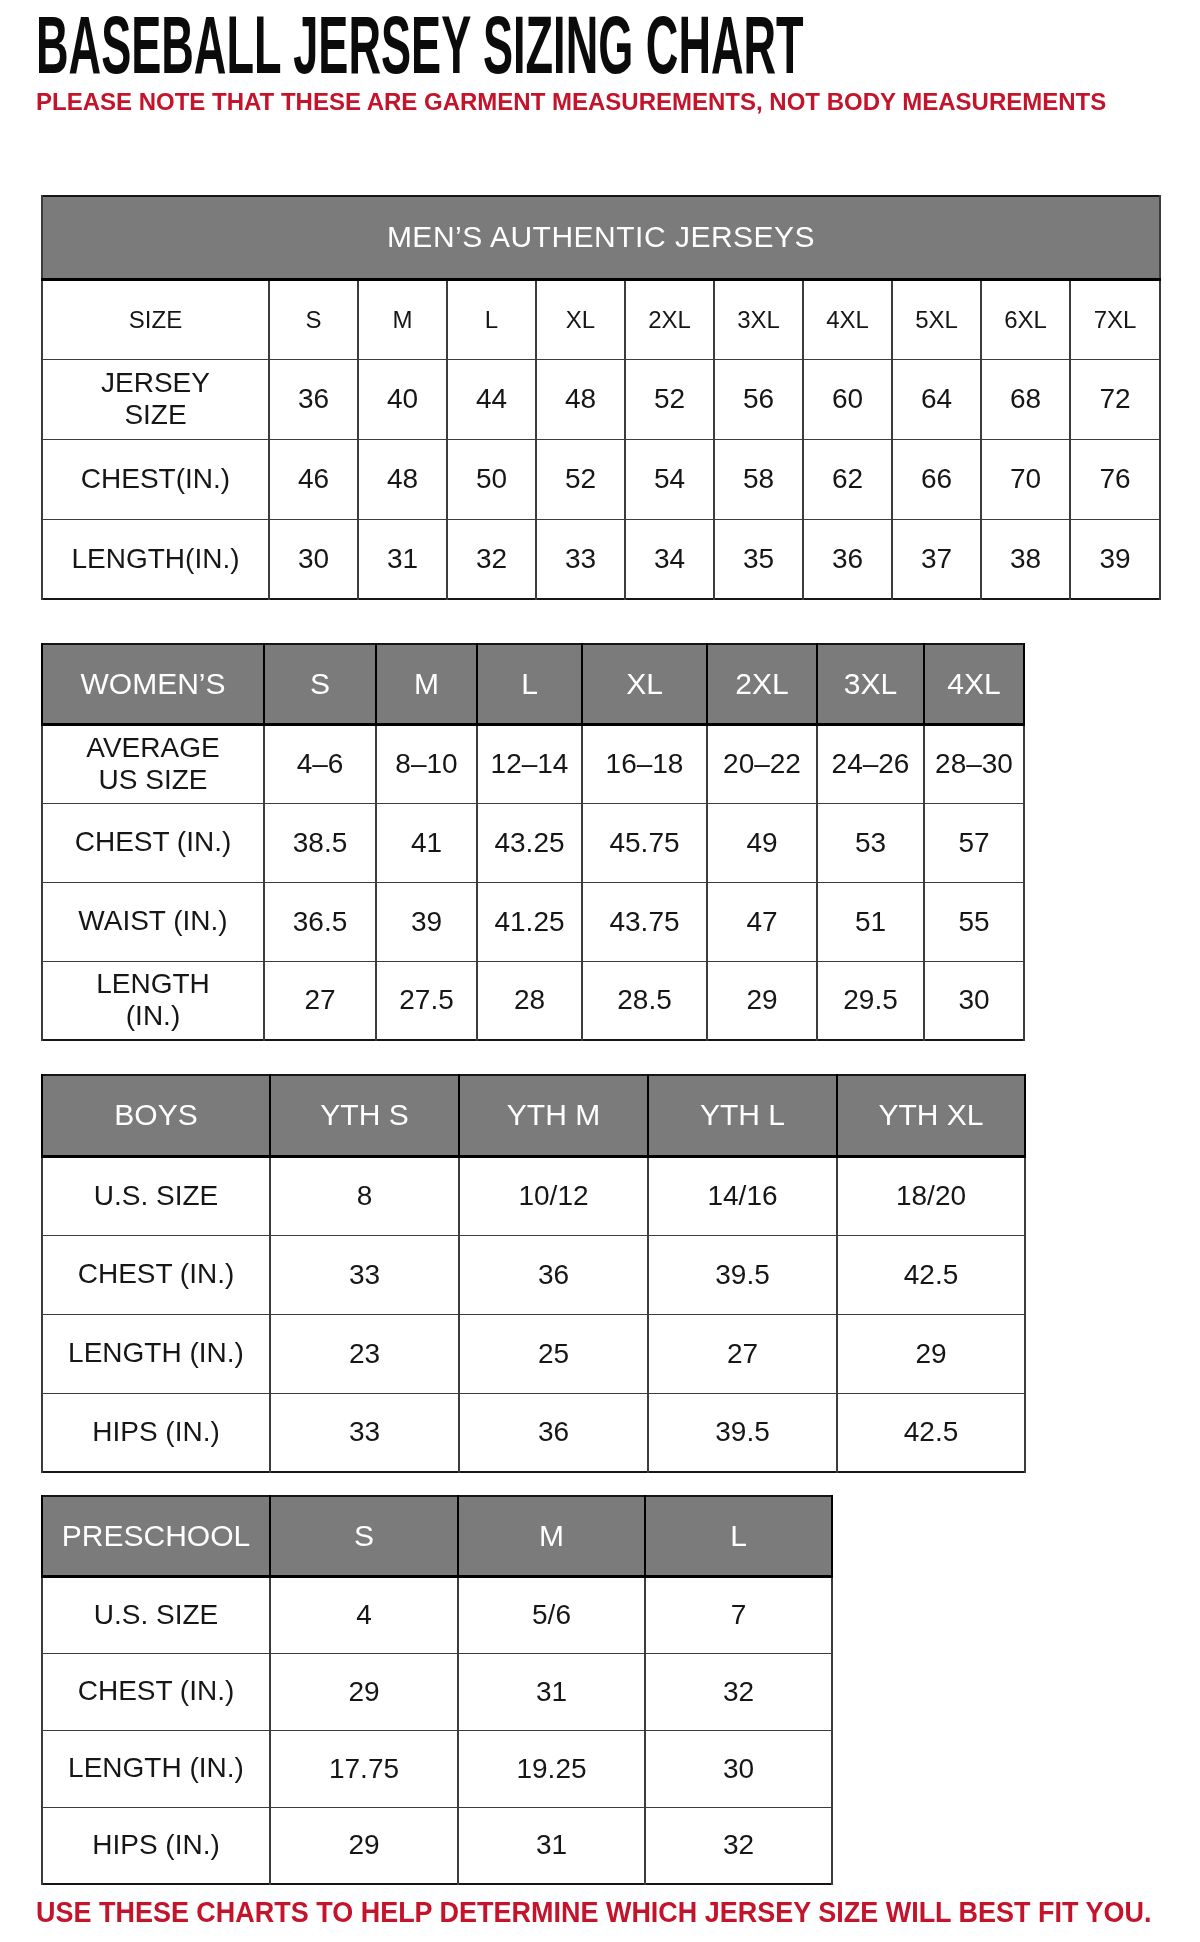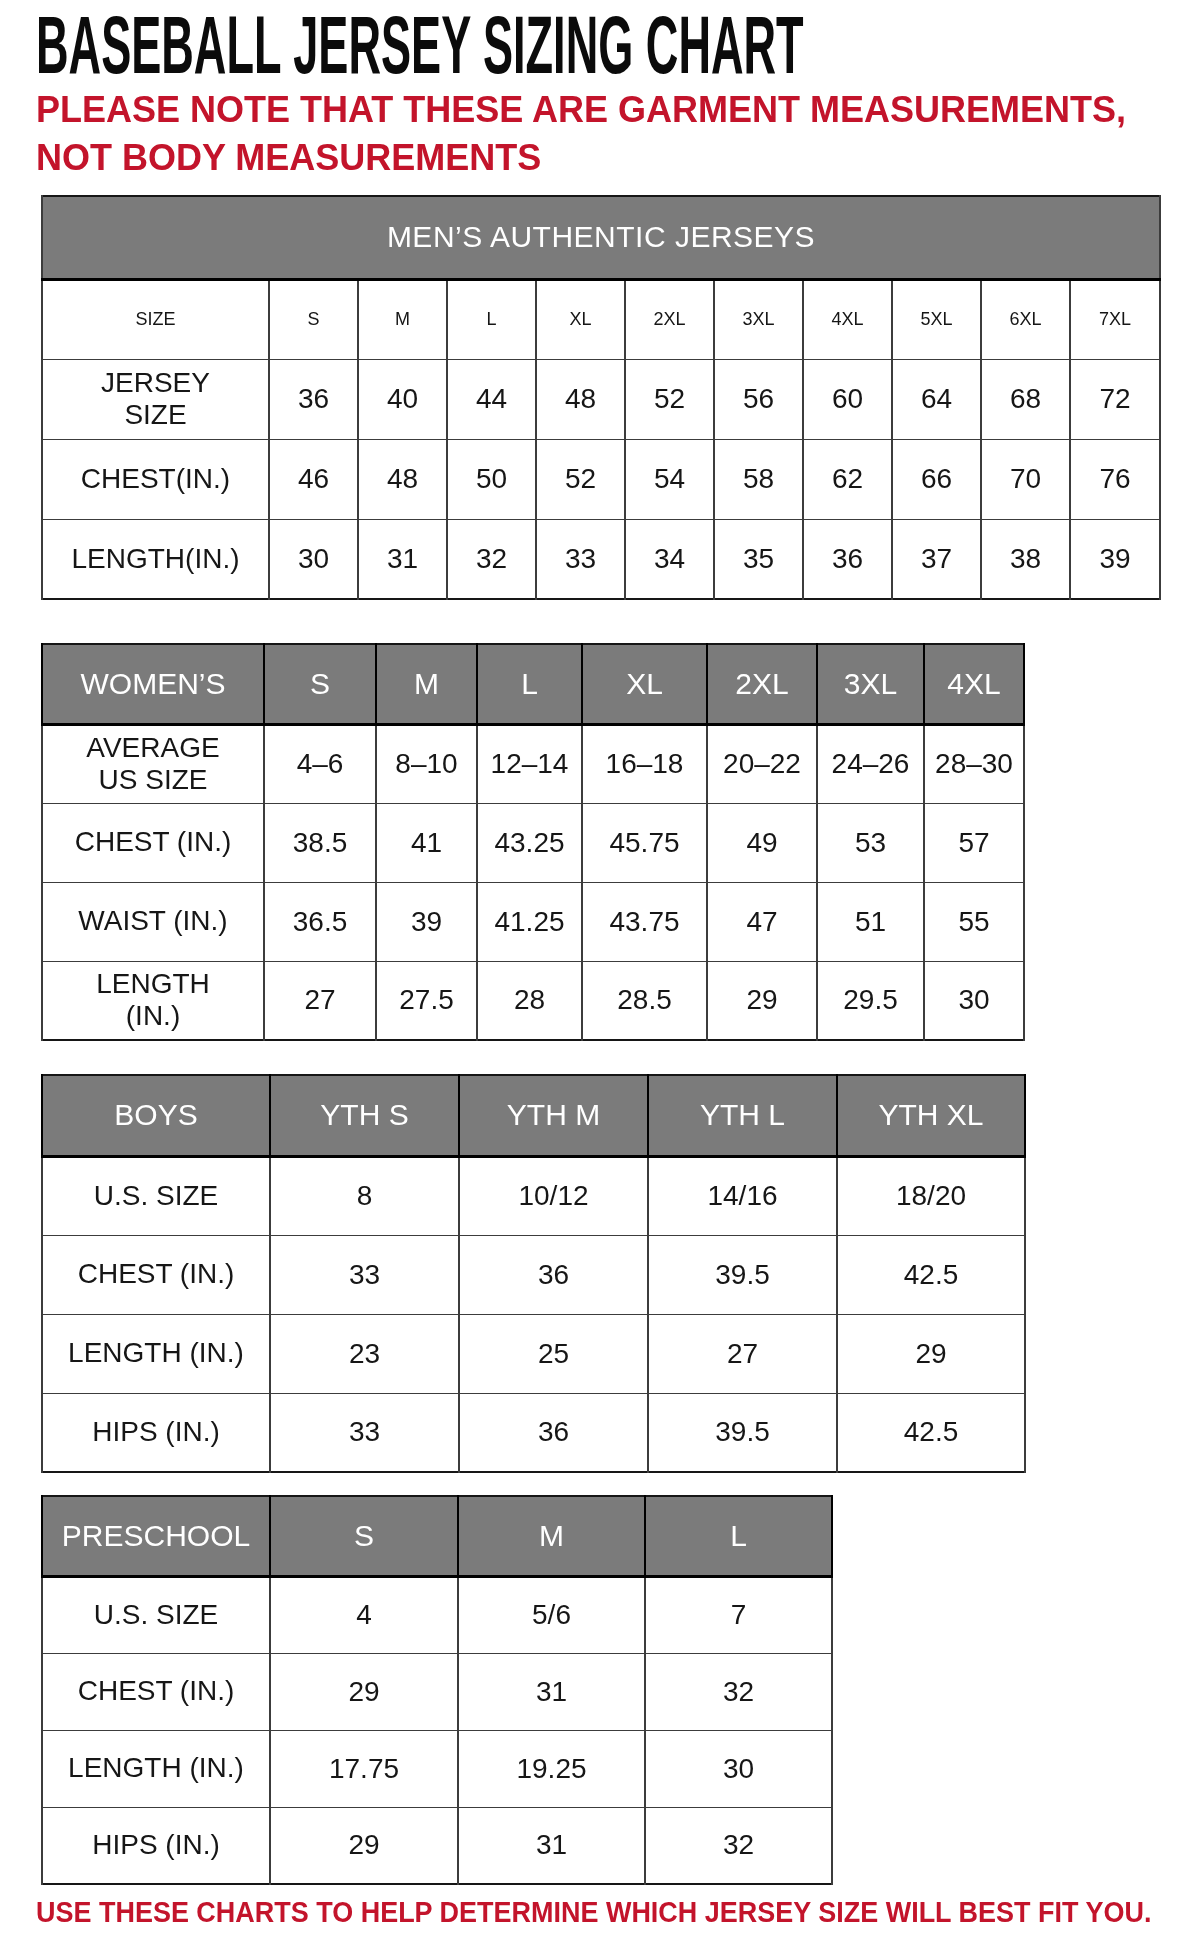--- a/index.html
+++ b/index.html
@@ -30,21 +30,21 @@
   .note {
     margin: 0;
     font-weight: 700;
     color: var(--red, #c8102e);
   }
   .note-top {
     position: absolute;
     left: 36px;
     top: 86px;
     width: 1150px;
-    font-size: 36px;
+    font-size: 24px;
     line-height: 1.32;
   }
   .note-bottom {
     position: absolute;
     left: 36px;
     top: 1896px;
     font-size: 29px;
     white-space: nowrap;
     transform: scaleX(0.93);
     transform-origin: left top;
@@ -77,21 +77,21 @@
     letter-spacing: 0.5px;
     border-bottom: 3px solid #000000;
   }
   tr.header-row.gray th {
     background: var(--gray, #7b7b7b);
     color: var(--header-text, #ffffff);
     font-size: 30px;
     border-color: #000000;
     border-bottom: 3px solid #000000;
   }
-  tr.header-row.plain th { font-size: 18px; background: #ffffff; }
+  tr.header-row.plain th { font-size: 24px; background: #ffffff; }
 </style>
 </head>
 <body>
 
 <div class="page">
   <h1 class="page-title">BASEBALL JERSEY SIZING CHART</h1>
   <p class="note note-top">PLEASE NOTE THAT THESE ARE GARMENT MEASUREMENTS, NOT BODY MEASUREMENTS</p>
 
   <section class="table-wrap" style="top: 195px; left: 41px;">
       <table class="size-table">

